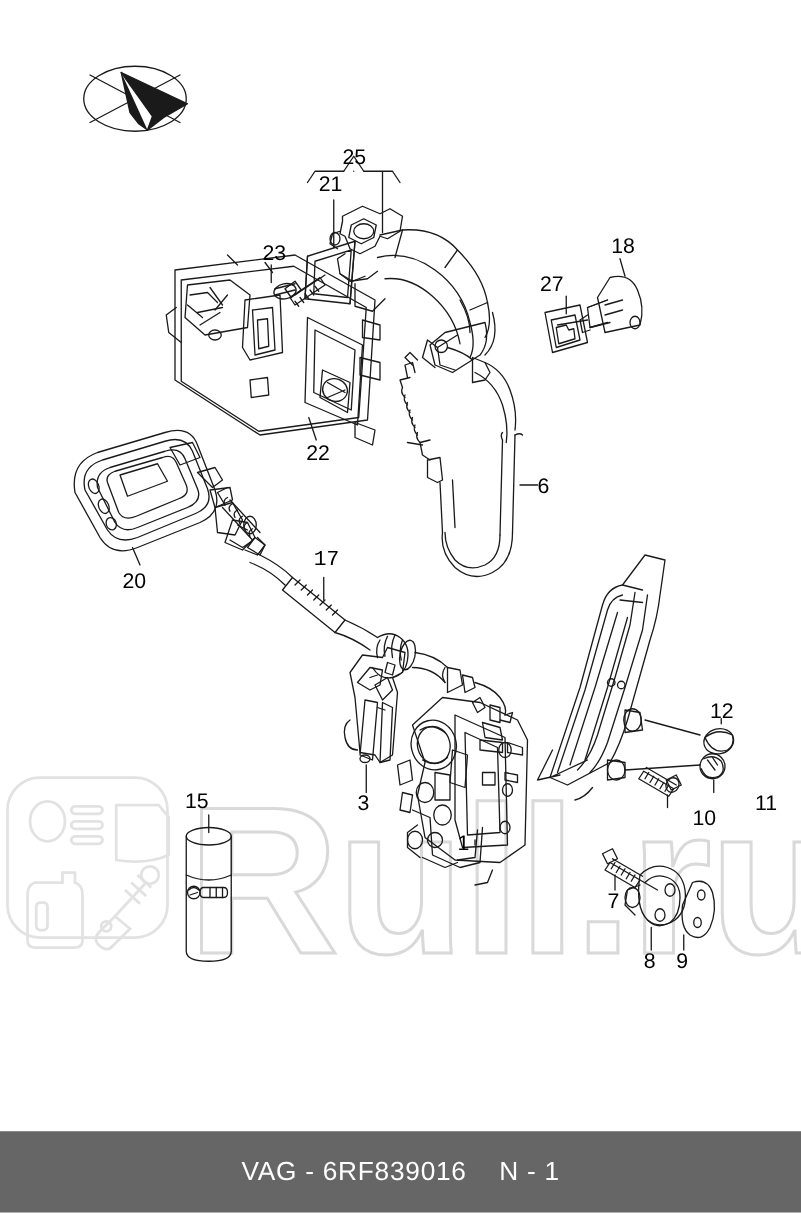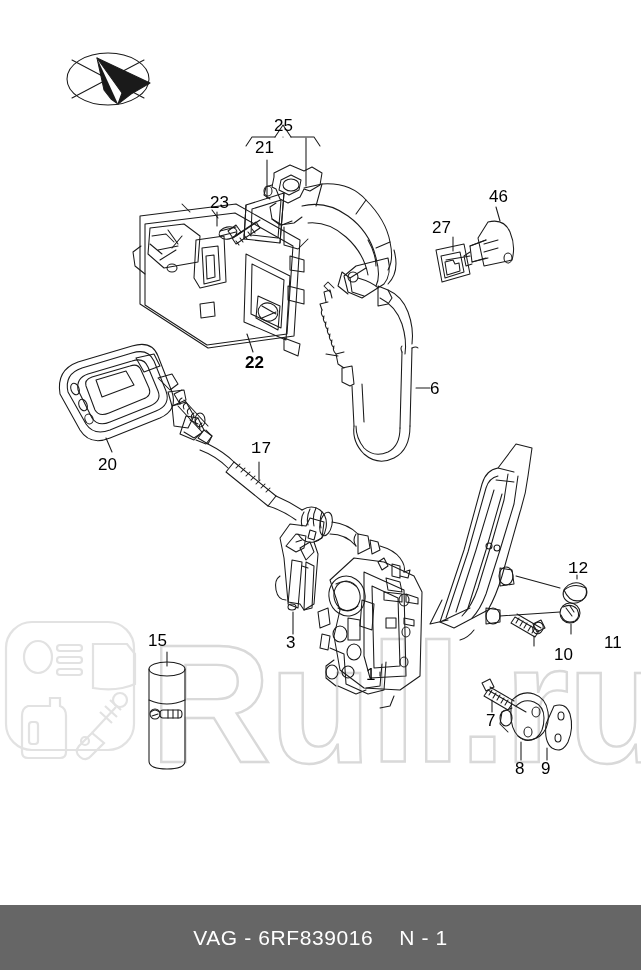--- a/index.html
+++ b/index.html
@@ -381,28 +381,28 @@
   </svg>
 
   <div class="num" style="left:366px;top:666px;"><span class="hl">1</span></div>
   <div class="num" style="left:286px;top:634px;">3</div>
   <div class="num" style="left:430px;top:380px;">6</div>
   <div class="num" style="left:486px;top:712px;">7</div>
   <div class="num" style="left:515px;top:760px;">8</div>
   <div class="num" style="left:541px;top:760px;">9</div>
   <div class="num" style="left:554px;top:646px;">10</div>
   <div class="num" style="left:564px;top:634px;margin-left:40px;">11</div>
-  <div class="num" style="left:568px;top:560px;font-family:Liberation Mono, monospace;">12</div>
+  <div class="num" style="left:568px;top:560px;">12</div>
   <div class="num" style="left:148px;top:632px;">15</div>
   <div class="num" style="left:251px;top:440px;font-family:Liberation Mono, monospace;">17</div>
   <div class="num" style="left:98px;top:456px;">20</div>
-  <div class="num" style="left:245px;top:354px;font-weight:bold;">22</div>
+  <div class="num" style="left:245px;top:354px;">22</div>
   <div class="num" style="left:210px;top:194px;">23</div>
   <div class="num" style="left:255px;top:139px;">21</div>
   <div class="num" style="left:274px;top:117px;">25</div>
   <div class="num" style="left:432px;top:219px;">27</div>
-  <div class="num" style="left:489px;top:188px;">46</div>
+  <div class="num" style="left:489px;top:188px;">18</div>
 
   <div id="footer">
     <div class="ftxt"><span>VAG - 6RF839016</span><span class="gap"></span><span>N - 1</span></div>
   </div>
 
 </div>
 
 </body></html>

